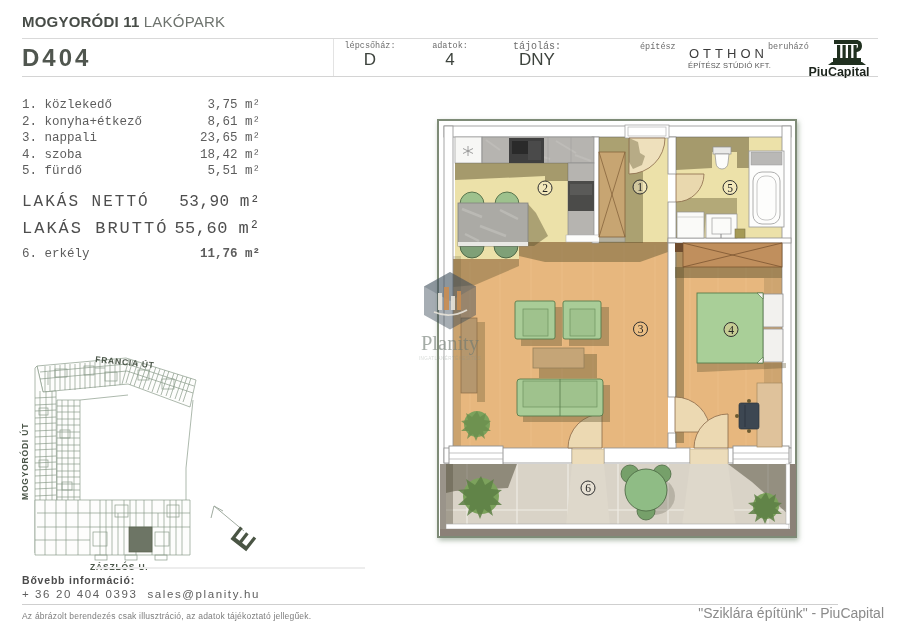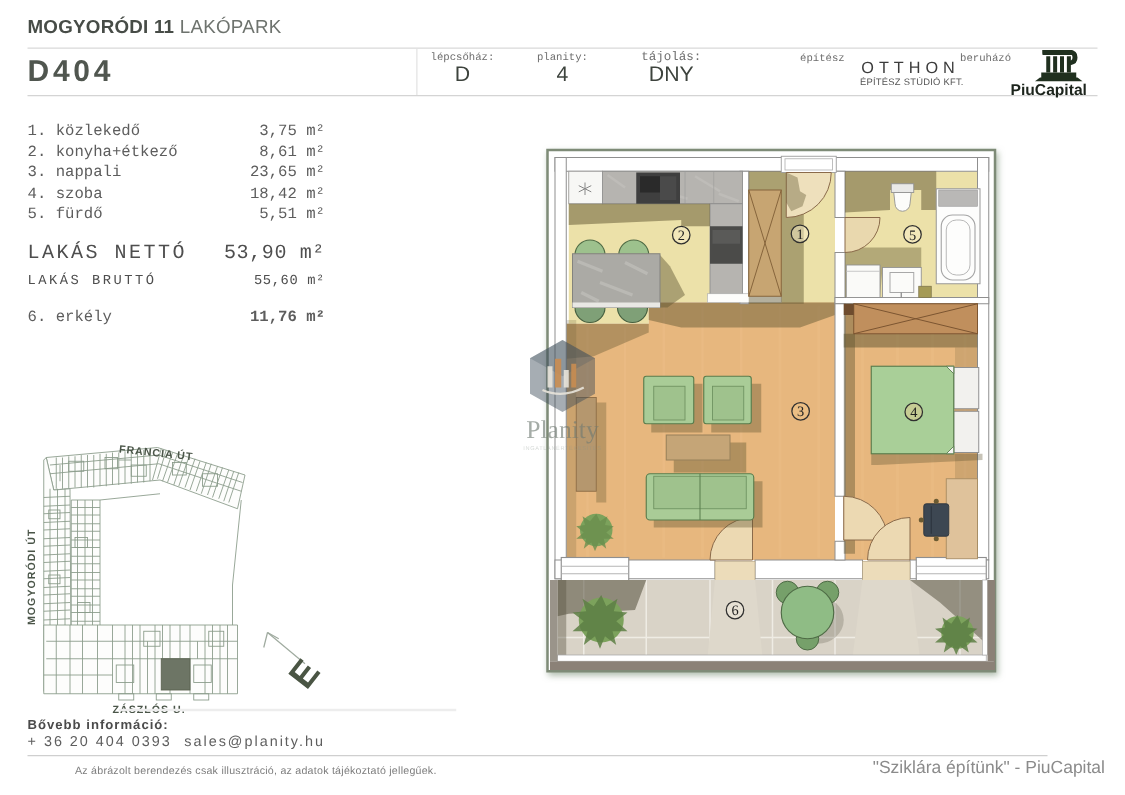--- a/index.html
+++ b/index.html
@@ -17,21 +17,21 @@
 
 <div class="abs" style="left:22px;top:44px;font-size:24px;font-weight:bold;letter-spacing:3px;color:#50564f;">D404</div>
 
 <div class="abs" style="left:22px;top:76px;width:856px;height:1px;background:#d4d4d4;"></div>
 
 <div class="abs" style="left:333px;top:39px;width:1px;height:37px;background:#e3e3e3;"></div>
 
 <div class="abs mono" style="left:330px;top:41px;width:80px;text-align:center;font-size:8.5px;color:#6d6d6d;">lépcsőház:</div>
 <div class="abs" style="left:330px;top:50px;width:80px;text-align:center;font-size:17px;color:#3d433d;">D</div>
 
-<div class="abs mono" style="left:410px;top:41px;width:80px;text-align:center;font-size:8.5px;color:#6d6d6d;">planity:</div>
+<div class="abs mono" style="left:410px;top:41px;width:80px;text-align:center;font-size:8.5px;color:#6d6d6d;">adatok:</div>
 <div class="abs" style="left:410px;top:50px;width:80px;text-align:center;font-size:17px;color:#3d433d;">4</div>
 
 <div class="abs mono" style="left:497px;top:41px;width:80px;text-align:center;font-size:10px;color:#6d6d6d;">tájolás:</div>
 <div class="abs" style="left:497px;top:50px;width:80px;text-align:center;font-size:17px;color:#3d433d;">DNY</div>
 
 <div class="abs mono" style="left:640px;top:42px;font-size:8.5px;color:#6d6d6d;">építész</div>
 
 <div class="abs" style="left:689px;top:46px;font-size:13px;letter-spacing:4px;color:#3c3c3c;font-weight:500;">OTTHON</div>
 <div class="abs" style="left:688px;top:61px;font-size:7.5px;letter-spacing:0.2px;color:#555;">ÉPÍTÉSZ STÚDIÓ KFT.</div>
 
@@ -54,21 +54,21 @@
 <div class="abs mono" style="left:22px;top:97px;width:238px;font-size:12.5px;color:#5d5d5d;line-height:16.5px;">
   <div style="position:relative;">1. közlekedő<span style="position:absolute;right:0;">3,75 m²</span></div>
   <div style="position:relative;">2. konyha+étkező<span style="position:absolute;right:0;">8,61 m²</span></div>
   <div style="position:relative;">3. nappali<span style="position:absolute;right:0;">23,65 m²</span></div>
   <div style="position:relative;">4. szoba<span style="position:absolute;right:0;">18,42 m²</span></div>
   <div style="position:relative;">5. fürdő<span style="position:absolute;right:0;">5,51 m²</span></div>
 </div>
 
 <div class="abs mono" style="left:22px;top:193px;width:238px;font-size:16px;color:#4e4e4e;letter-spacing:2px;">LAKÁS NETTÓ<span style="position:absolute;right:0;letter-spacing:0.5px;">53,90 m²</span></div>
 
-<div class="abs mono" style="left:22px;top:219px;width:238px;font-size:11px;color:#4e4e4e;letter-spacing:2px;">LAKÁS BRUTTÓ<span style="position:absolute;right:0;letter-spacing:0.5px;">55,60 m²</span></div>
+<div class="abs mono" style="left:22px;top:219px;width:238px;font-size:17px;color:#4e4e4e;letter-spacing:2px;">LAKÁS BRUTTÓ<span style="position:absolute;right:0;letter-spacing:0.5px;">55,60 m²</span></div>
 
 <div class="abs mono" style="left:22px;top:247px;width:238px;font-size:12.5px;color:#5d5d5d;">6. erkély<span style="position:absolute;right:0;font-weight:bold;">11,76 m²</span></div>
 
 <svg class="abs" style="left:10px;top:340px;" width="270" height="238" viewBox="10 340 270 238">
   <g stroke="#8a9b8a" stroke-width="0.7" fill="none">
 
     <g>
       <polygon points="37,366 126,358 196,380 190,407 128,384 43,392" fill="#fdfdfc"></polygon>
       <polyline points="40,379 127,371 193,393"></polyline>
       <line x1="50" y1="366" x2="50" y2="391"></line>
@@ -567,15 +567,15 @@
 </svg>
 
 <div class="abs" style="left:95px;top:567px;width:270px;height:2px;background:#ededed;"></div>
 
 <div class="abs" style="left:22px;top:574px;font-size:10.5px;font-weight:bold;letter-spacing:0.8px;color:#4b4b4b;">Bővebb információ:</div>
 
 <div class="abs" style="left:22px;top:588px;font-size:11.5px;letter-spacing:1.6px;color:#5e5e5e;">+ 36 20 404 0393<span style="margin-left:10px;">sales@planity.hu</span></div>
 
 <div class="abs" style="left:22px;top:604px;width:816px;height:1px;background:#cfcfcf;"></div>
 
-<div class="abs" style="left:22px;top:611px;font-size:8.5px;color:#7d7d7d;letter-spacing:0.2px;margin-left:38px;">Az ábrázolt berendezés csak illusztráció, az adatok tájékoztató jellegűek.</div>
+<div class="abs" style="left:22px;top:611px;font-size:8.5px;color:#7d7d7d;letter-spacing:0.2px;">Az ábrázolt berendezés csak illusztráció, az adatok tájékoztató jellegűek.</div>
 
 <div class="abs" style="right:16px;top:605px;font-size:14px;color:#8b8b8b;">"Sziklára építünk" - PiuCapital</div>
 
 </body></html>

